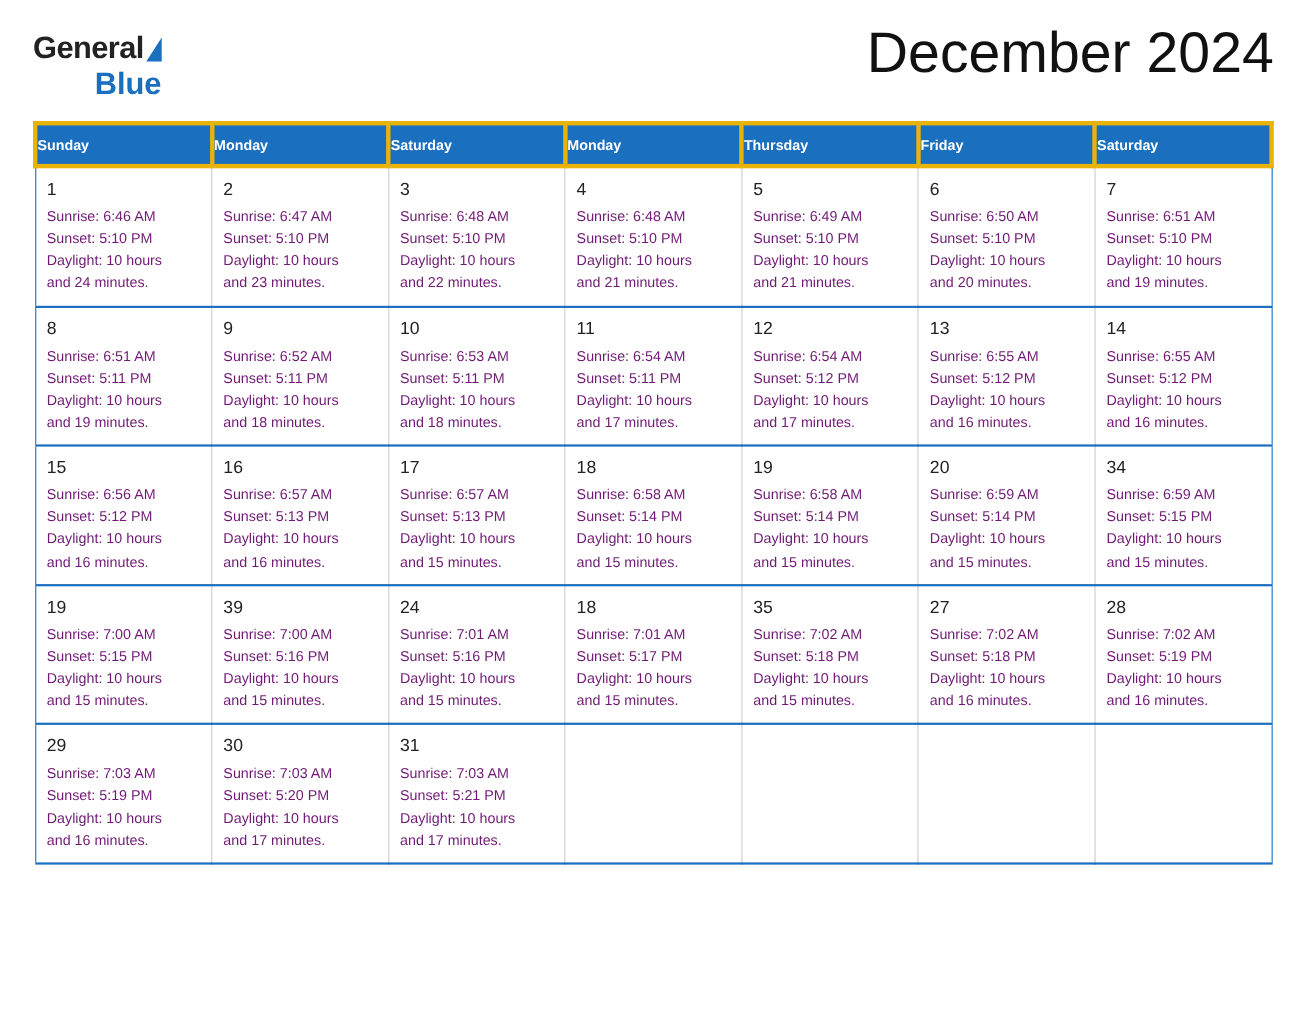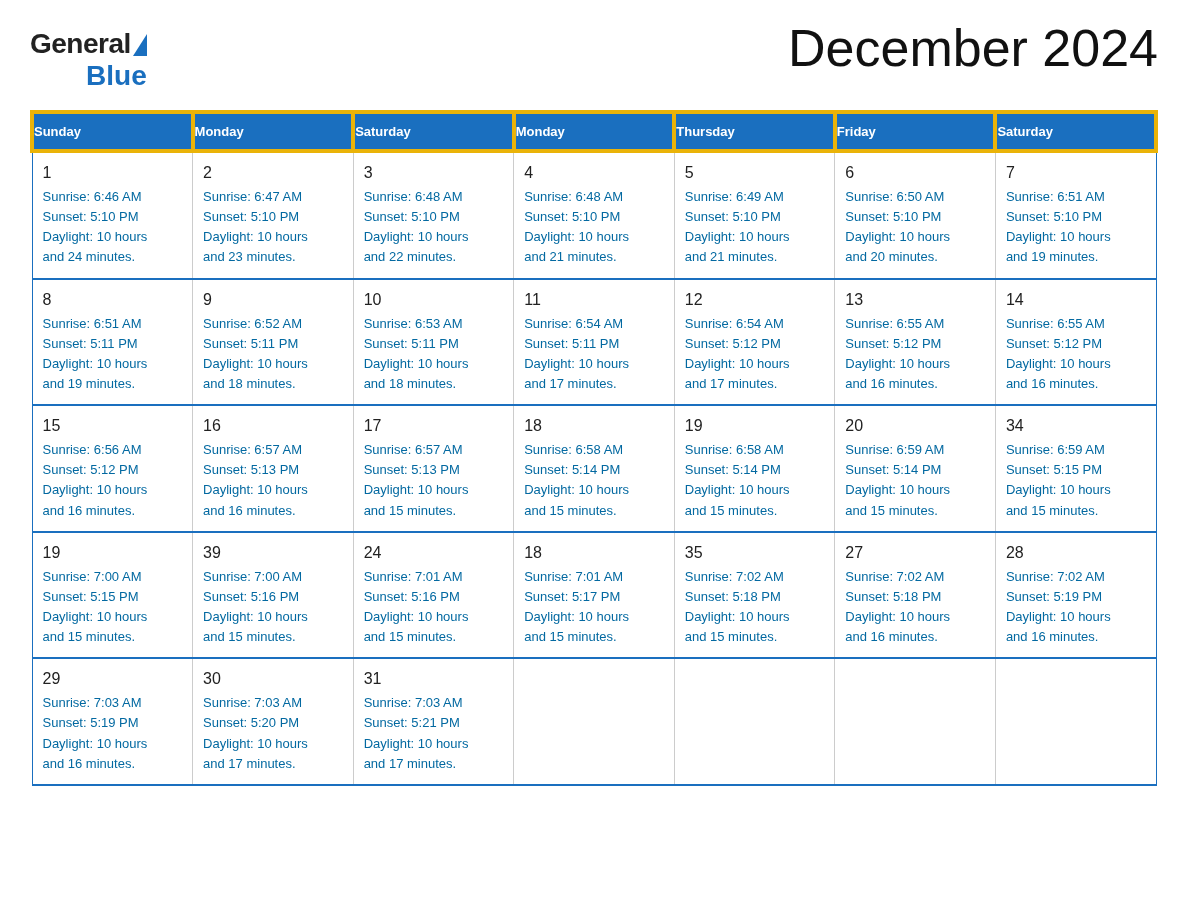--- a/index.html
+++ b/index.html
@@ -96,21 +96,21 @@
       border-right: 1px solid #1a6fbf;
     }
     .day-number {
       font-size: 16px;
       font-weight: normal;
       display: block;
       margin-bottom: 2px;
     }
     .day-info {
       font-size: 13px;
-      color: #0369a1;
+      color: #701a75;
       line-height: 1.55;
     }
     .empty-cell {
       background: #fff;
     }
   </style>
 </head>
 <body>
 
 <div class="header">

